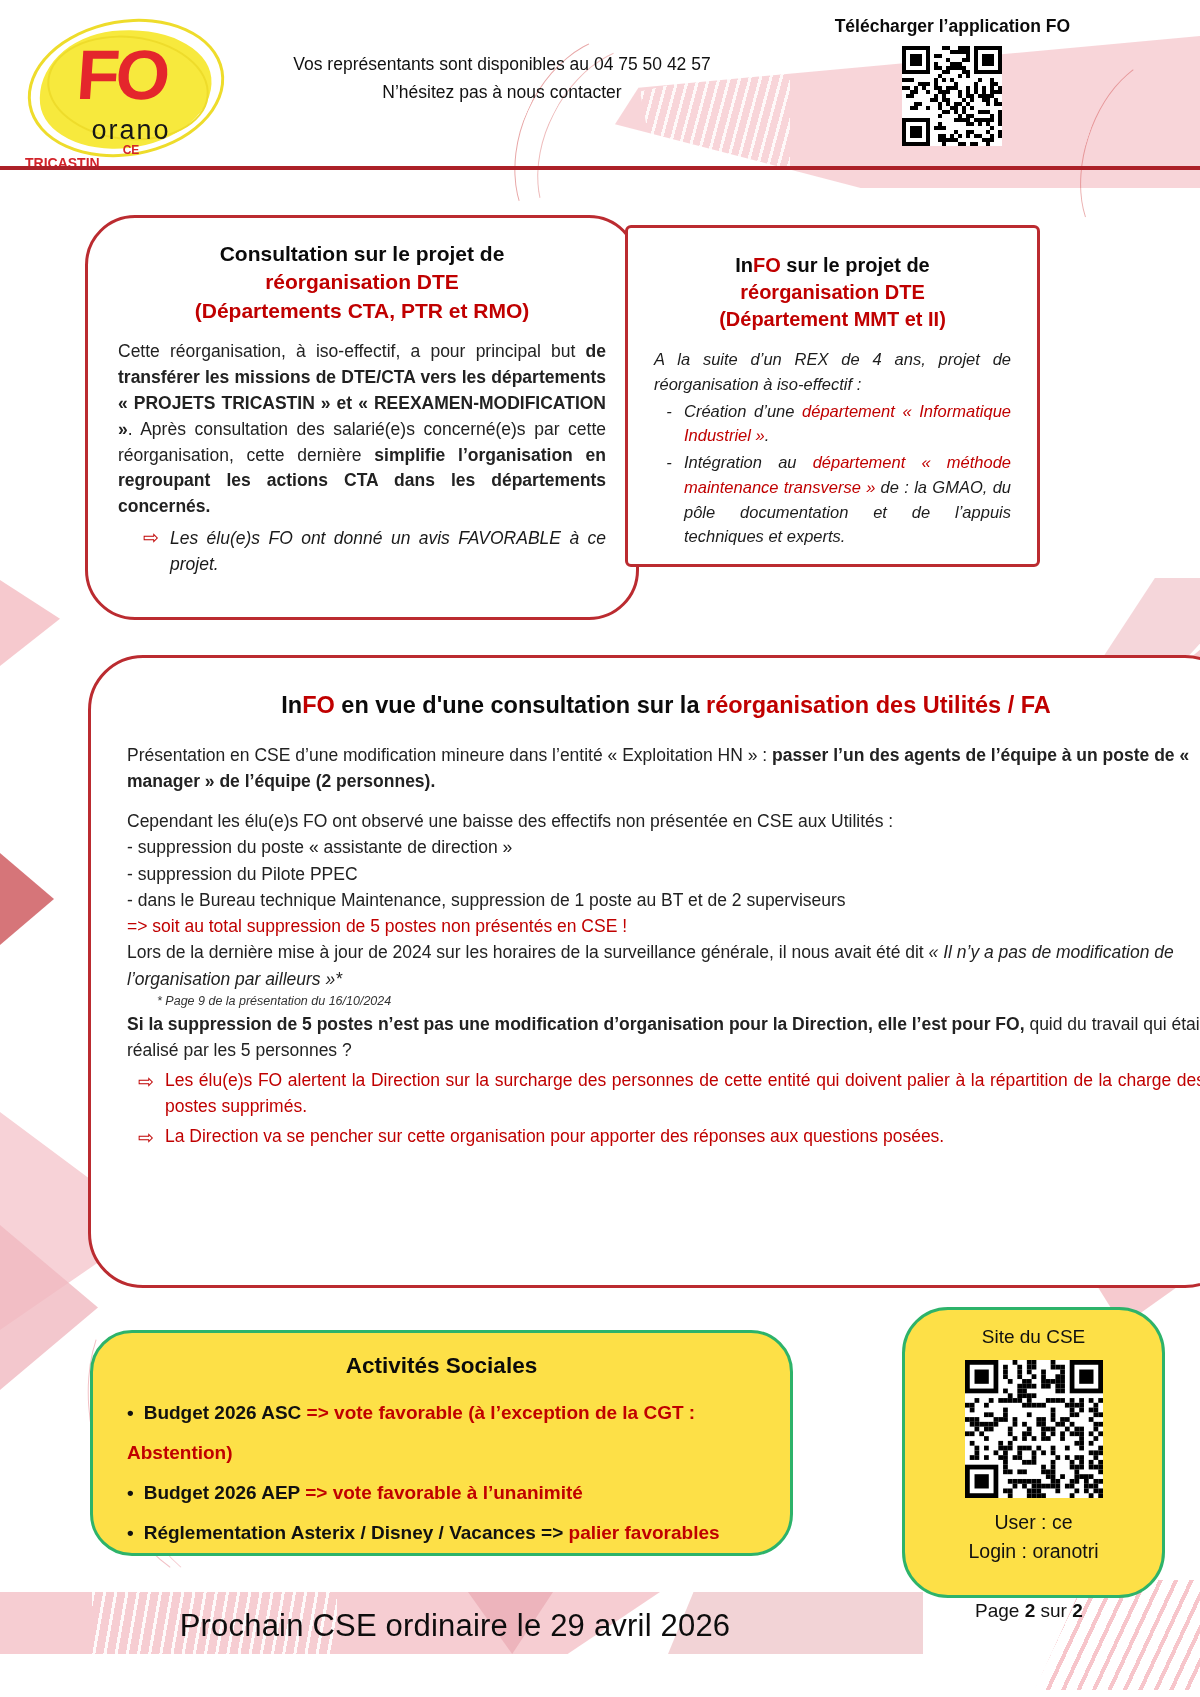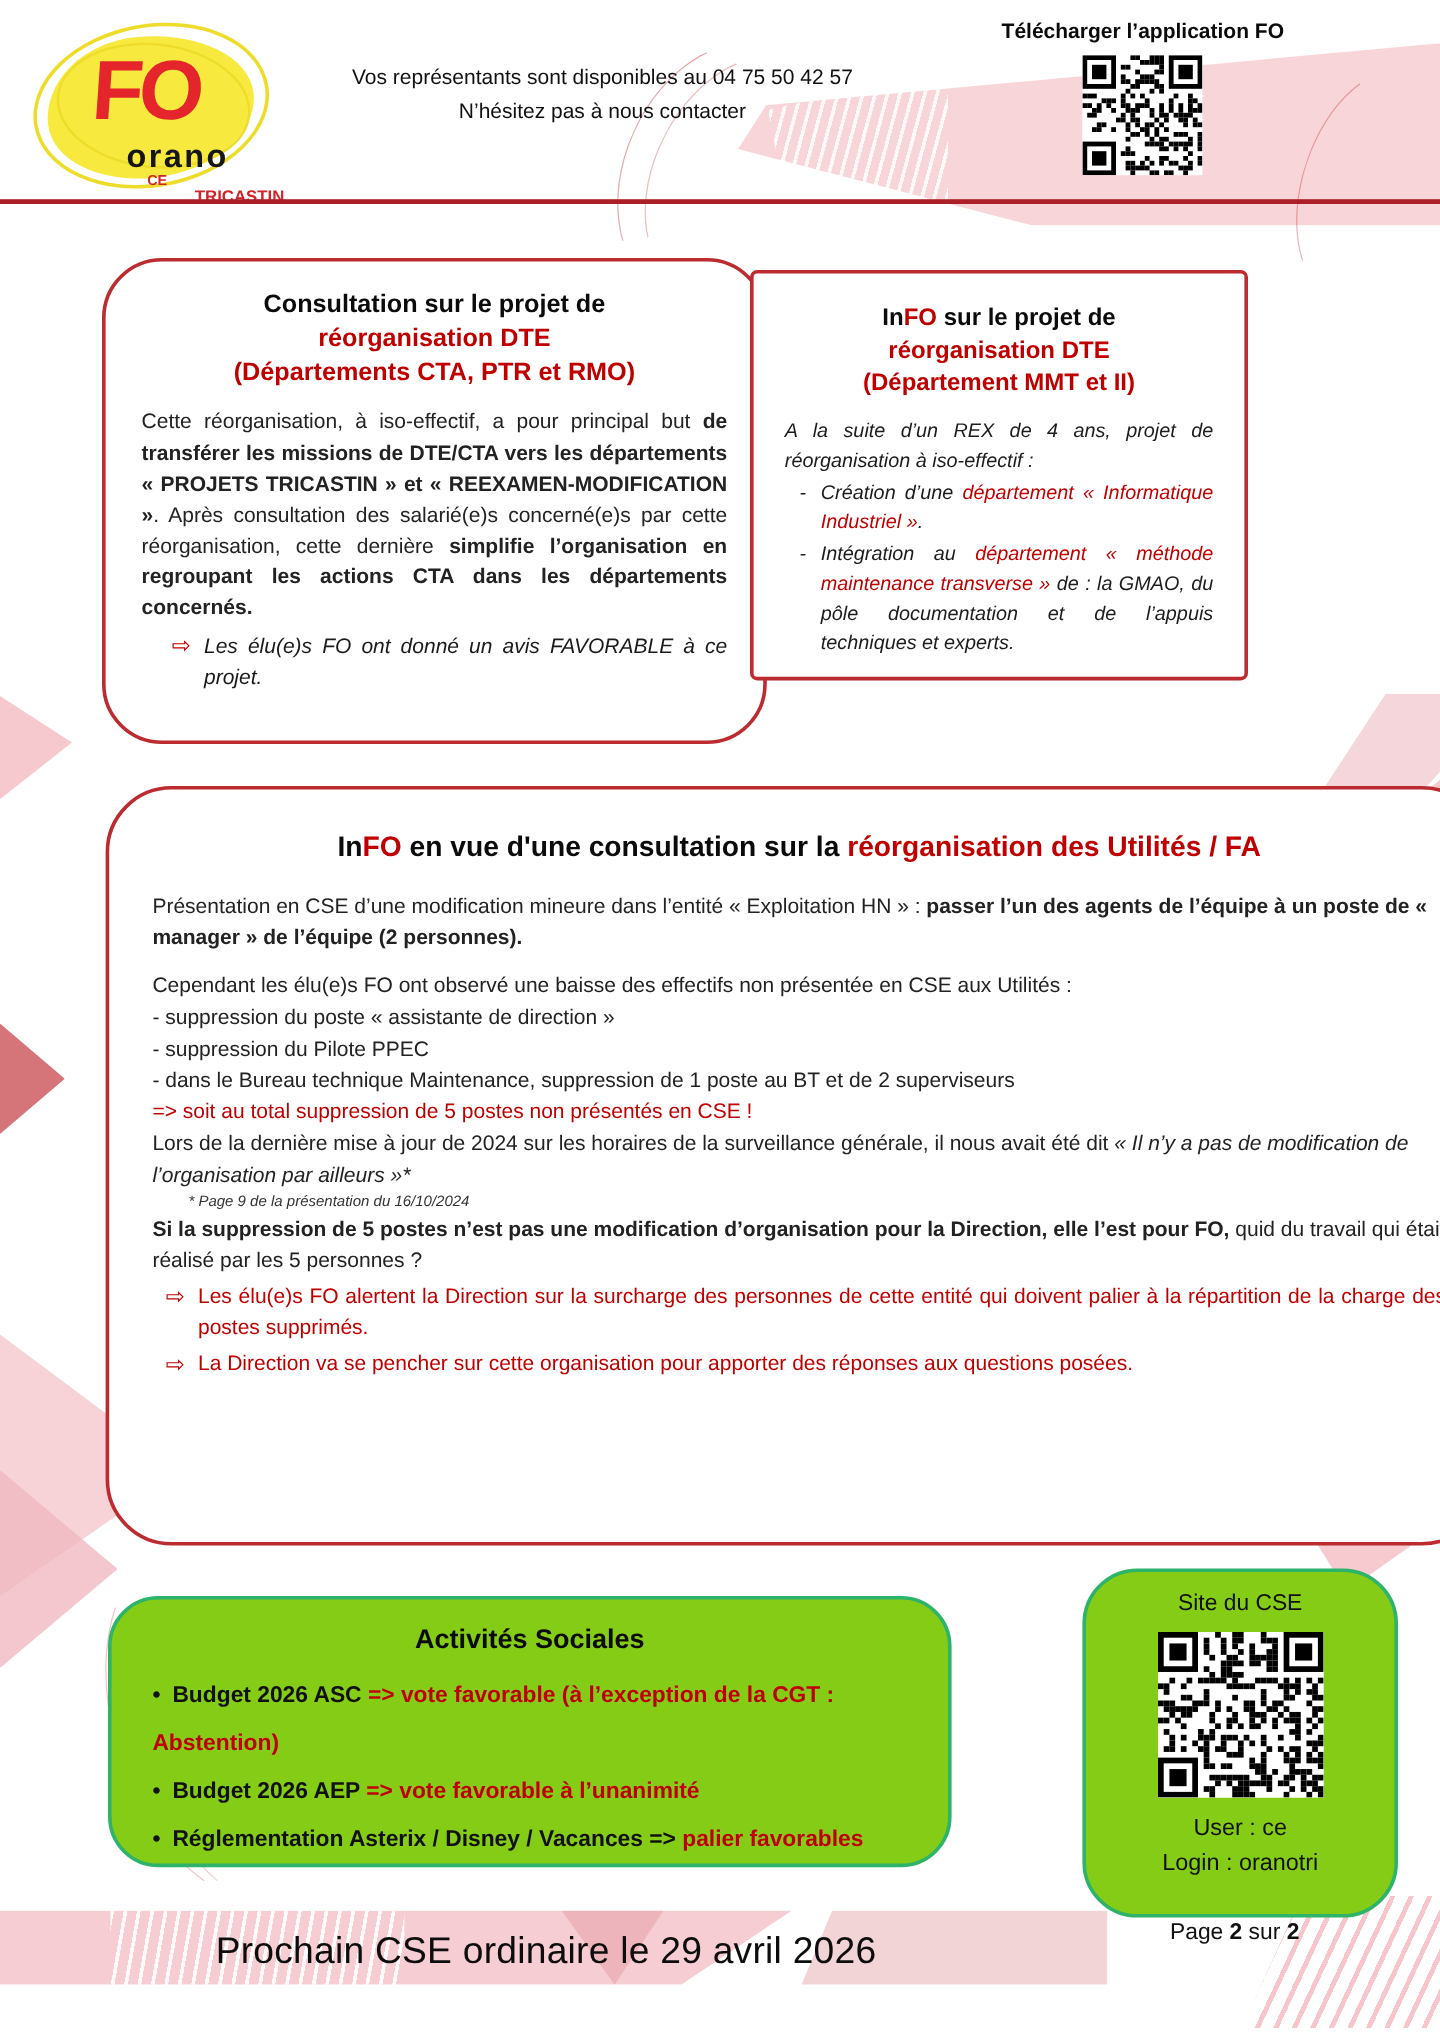--- a/index.html
+++ b/index.html
@@ -42,23 +42,23 @@
     clip-path:polygon(30% 0,100% 0,100% 100%,0 100%);}
   
   .logo{position:absolute;left:25px;top:20px;width:212px;height:158px;z-index:3;}
   .logo .blob{position:absolute;left:14px;top:10px;width:173px;height:118px;background:#f7e93d;
     border-radius:46% 54% 52% 48%/55% 48% 52% 45%;transform:rotate(-6deg);}
   .logo .ring{position:absolute;border:3px solid #eedc2b;border-radius:50%;}
   .logo .ring1{left:2px;top:0;width:198px;height:136px;transform:rotate(-10deg);}
   .logo .ring2{left:22px;top:16px;width:162px;height:104px;transform:rotate(6deg);border-width:2px;}
   .logo .fo{position:absolute;left:52px;top:20px;font-size:70px;font-weight:bold;color:#e4262c;
     letter-spacing:-4px;transform:skewX(-4deg);line-height:1;}
-  .logo .orano{position:absolute;left:17px;top:96px;width:212px;text-align:center;font-size:27px;font-weight:bold;color:#161616;letter-spacing:2px;line-height:1.1;}
+  .logo .orano{position:absolute;left:0;top:96px;width:212px;text-align:center;font-size:27px;font-weight:normal;color:#161616;letter-spacing:2px;line-height:1.1;}
   .logo .ce{position:absolute;left:0;top:124px;width:212px;text-align:center;font-size:12px;font-weight:bold;color:#d2232a;line-height:1.1;}
-  .logo .tricastin{position:absolute;left:0;top:136px;width:212px;text-align:right;font-size:14px;font-weight:bold;color:#d2232a;line-height:1.1;}
+  .logo .tricastin{position:absolute;left:0;top:136px;width:212px;text-align:left;font-size:14px;font-weight:bold;color:#d2232a;line-height:1.1;}
   .contact{position:absolute;left:262px;top:50px;width:480px;text-align:center;font-size:17.5px;line-height:1.6;z-index:3;color:#111;}
   .app-dl{position:absolute;right:130px;top:16px;font-size:17.5px;font-weight:bold;color:#0b0b0b;z-index:3;}
   .qr{background:#fff;line-height:0;z-index:3;position:absolute;}
   .qr-app{left:902px;top:46px;width:100px;height:100px;}
   .rule{position:absolute;left:0;top:166px;width:1200px;height:3.5px;background:#ac2128;z-index:3;}
   
   .rbox{position:absolute;background:#fff;border:3px solid #bb2b30;z-index:2;}
   .box1{left:85px;top:215px;width:554px;height:405px;border-radius:50px;padding:22px 30px;}
   .box2{left:625px;top:225px;width:415px;height:342px;border-radius:6px;padding:24px 26px;}
   .bigbox{left:88px;top:655px;width:1152px;height:633px;border-radius:55px;padding:28px 32px 20px 36px;}
@@ -78,21 +78,21 @@
   .box2 .dash-text{flex:1;}
   .bigbox .bx-title{font-size:23.5px;margin-top:4px;}
   .bigbox .bx-body{margin-top:20px;font-size:17.5px;line-height:1.5;color:#222;}
   .bigbox p{margin:0;}
   .bigbox .gap{height:14px;}
   .bigbox .foot{font-size:12.5px;font-style:italic;margin-left:30px;color:#333;}
   .bigbox .alert{color:#c00000;}
   .bigbox .arrow-row{margin-top:5px;}
   .bigbox .arrow-text{flex:1;font-size:17.5px;line-height:1.45;text-align:justify;}
   
-  .gbox{position:absolute;background:#84cc16;border:3px solid #2db36a;z-index:2;}
+  .gbox{position:absolute;background:#fde047;border:3px solid #2db36a;z-index:2;}
   .activites{left:90px;top:1330px;width:703px;height:226px;border-radius:42px;padding:20px 34px;}
   .activites .g-title{text-align:center;font-weight:bold;font-size:22.5px;color:#0b0b0b;}
   .activites ul{list-style:none;margin:14px 0 0 0;padding:0;font-size:19px;line-height:2.1;color:#111;font-weight:bold;}
   .activites li::before{content:"•";margin-right:10px;}
   .sitebox{left:902px;top:1307px;width:263px;height:291px;border-radius:46px;padding:16px 14px;text-align:center;}
   .sitebox .g-title{font-size:19px;color:#111;}
   .qr-site{position:relative;left:auto;top:auto;display:inline-block;margin-top:12px;}
   .sitebox .cred{font-size:19.5px;color:#111;margin-top:6px;line-height:1.5;}
   
   .pagenum{position:absolute;left:975px;top:1600px;width:200px;font-size:19px;color:#111;z-index:3;white-space:pre;}

